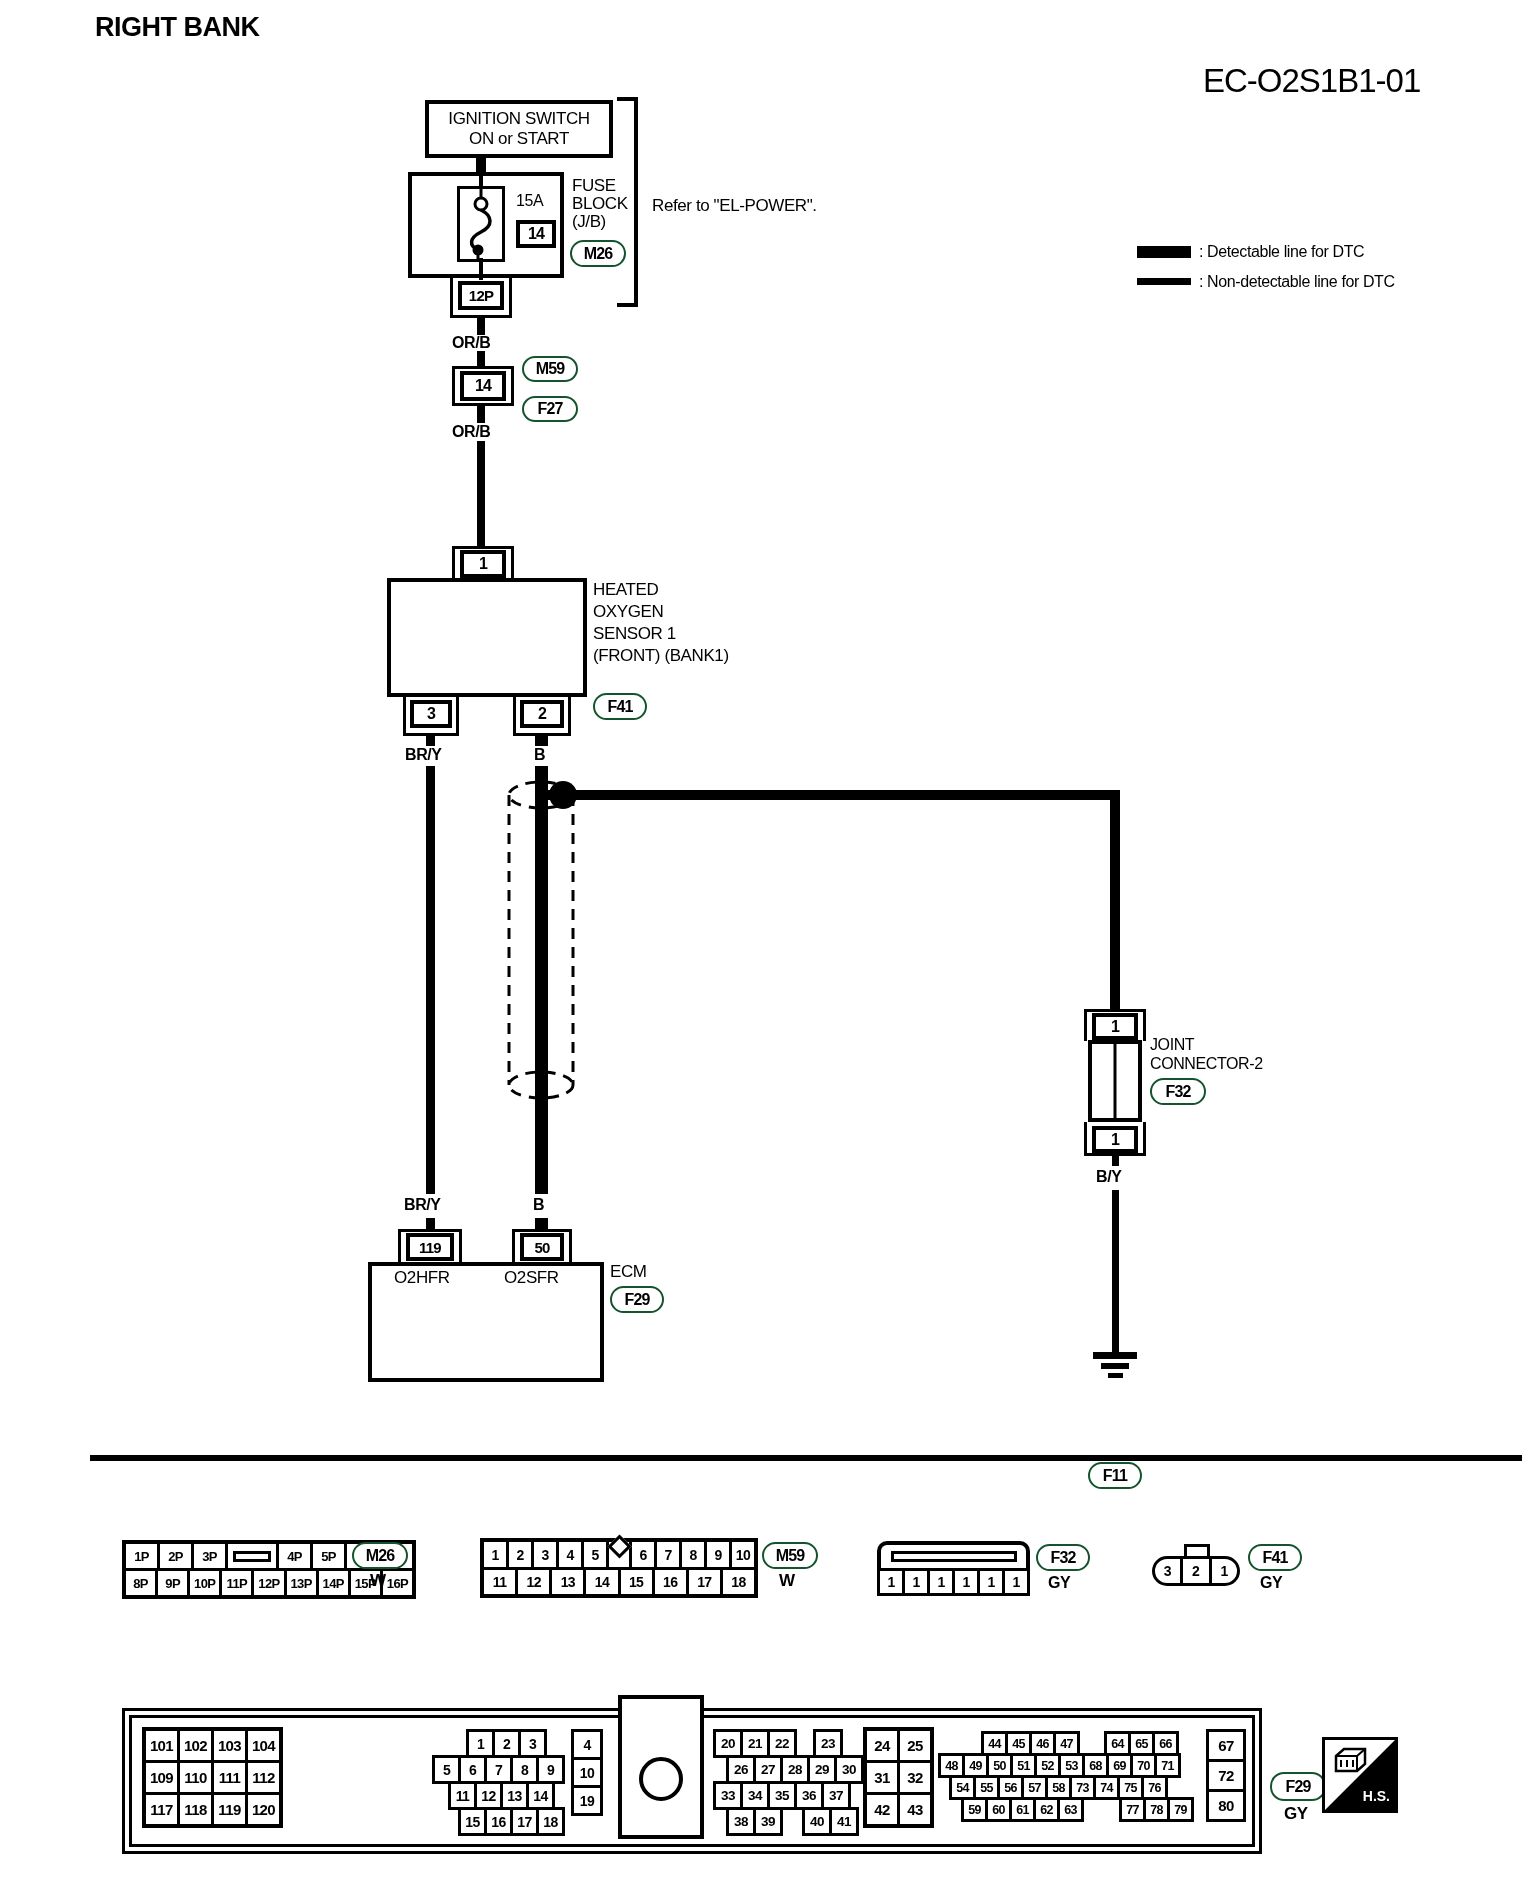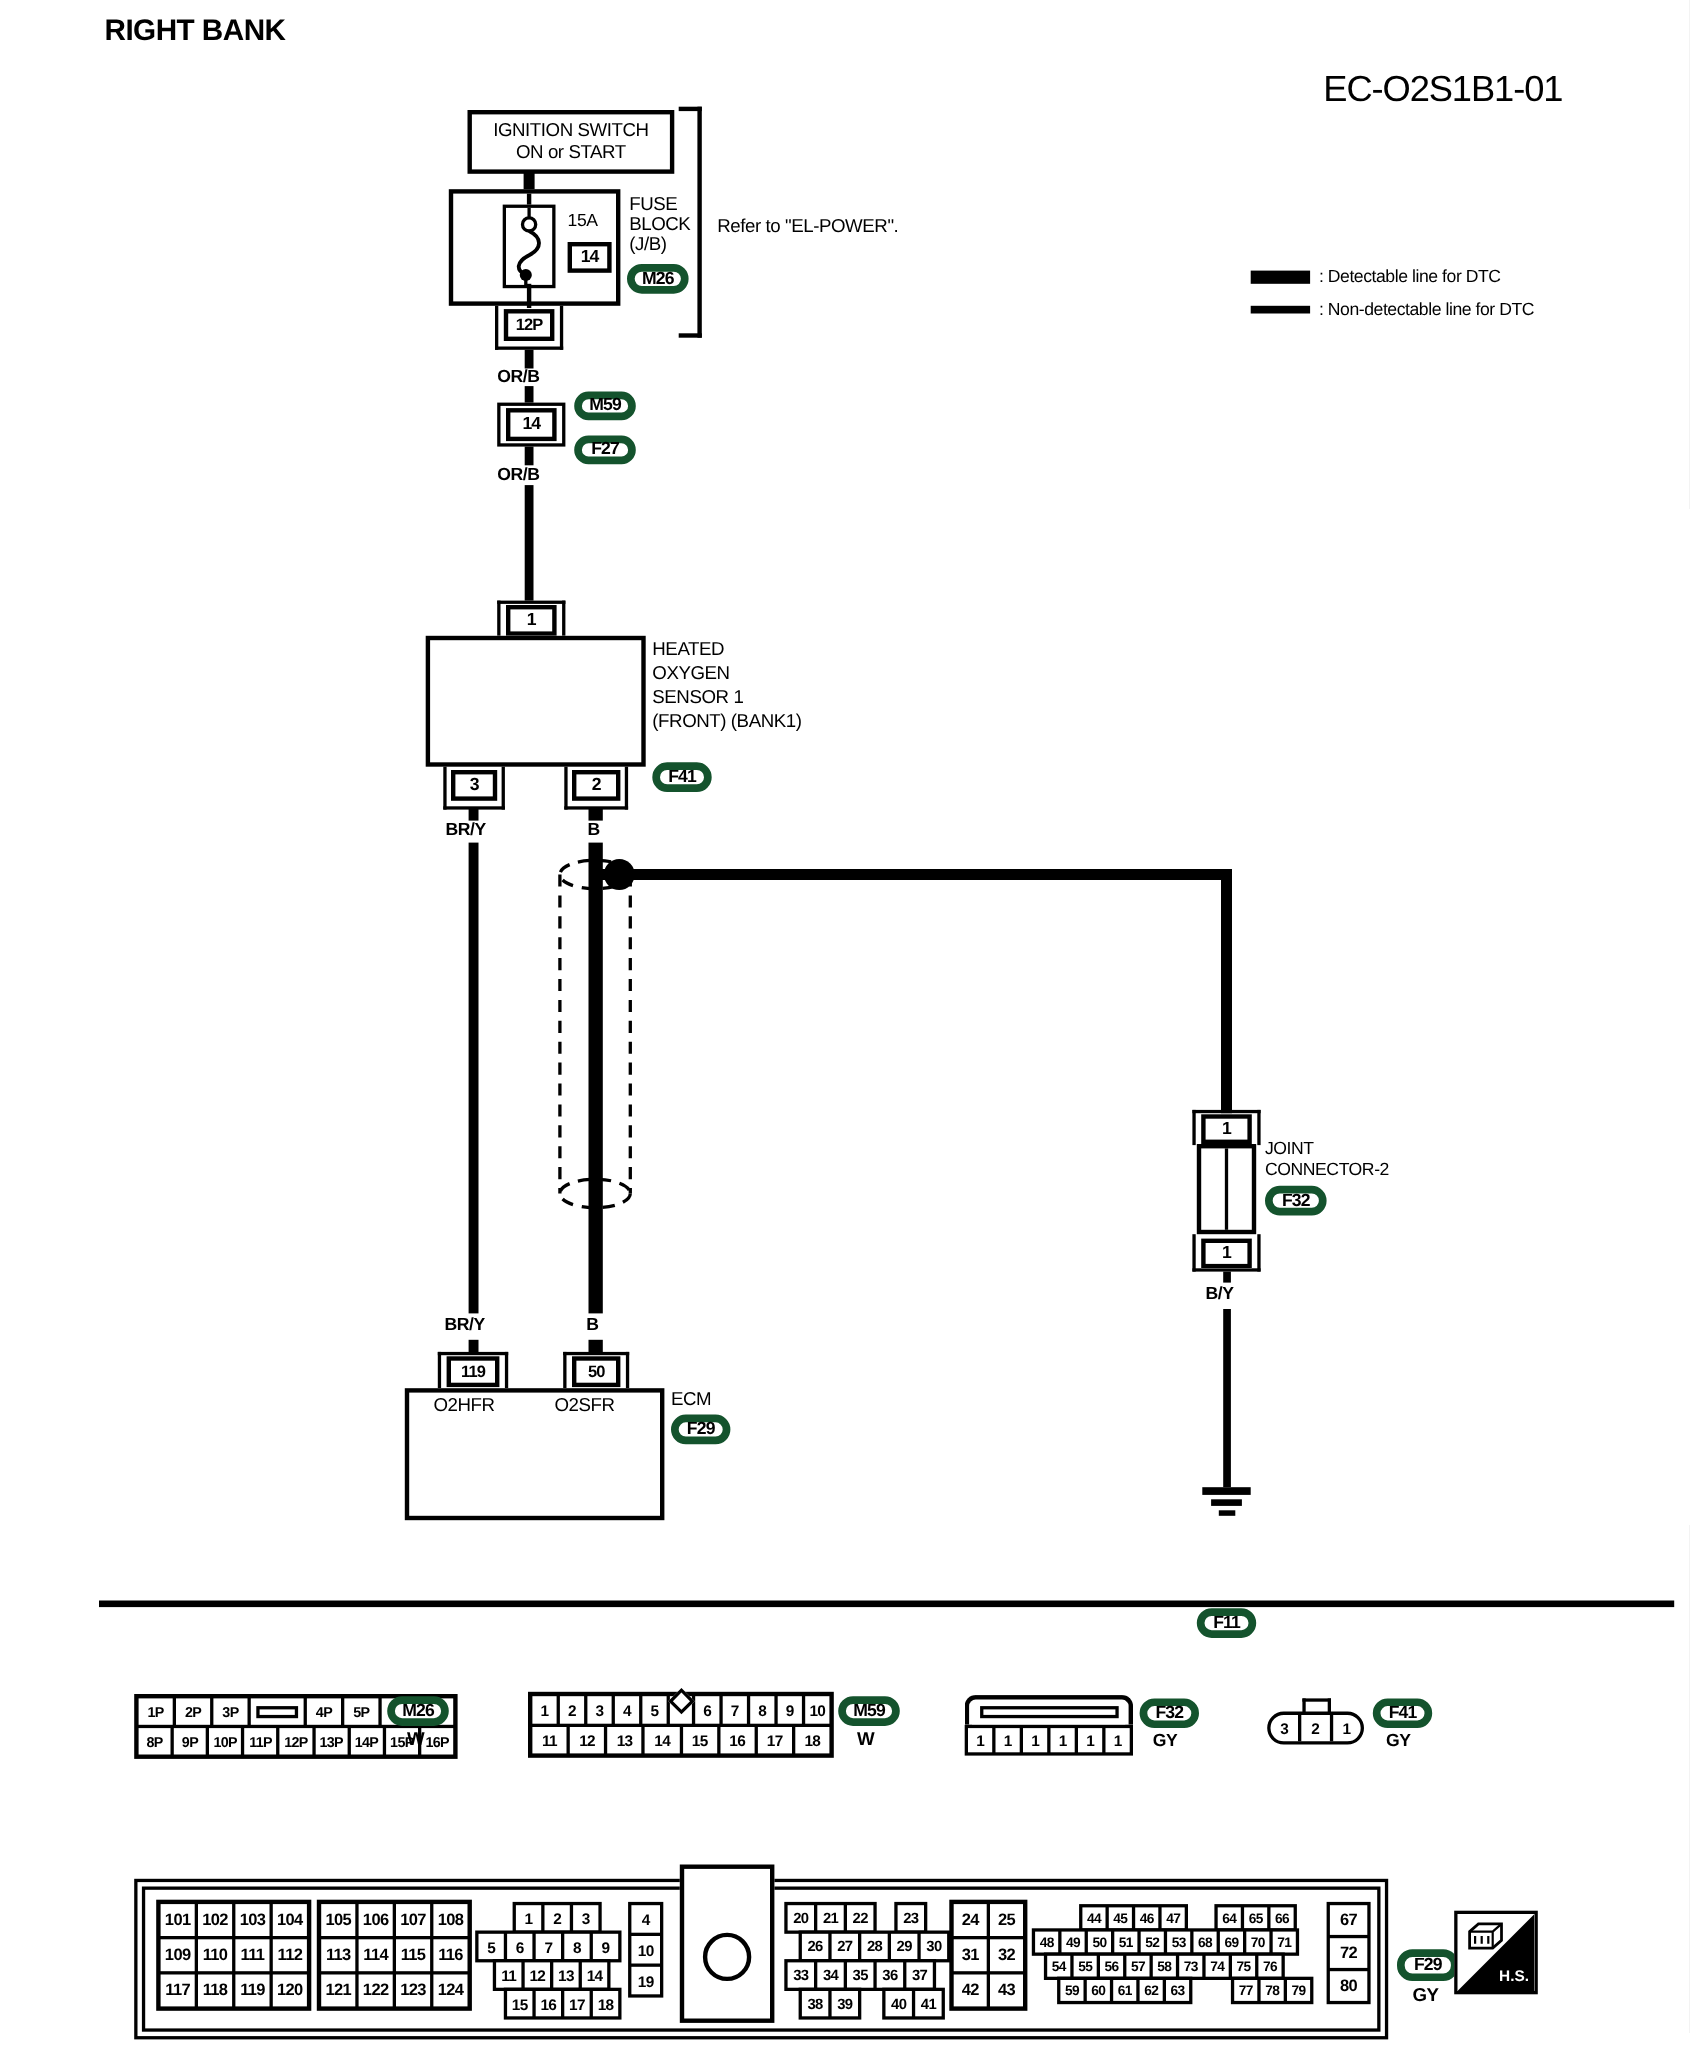--- a/index.html
+++ b/index.html
@@ -8,21 +8,21 @@
     position: relative; width: 1536px; height: 1882px;
     background: #fff; color: #000;
     font-family: "Liberation Sans", sans-serif;
     overflow: hidden; margin: 0 auto;
   }
   .abs { position: absolute; }
   .lbl { position: absolute; white-space: nowrap; letter-spacing: -0.4px; }
   .wire { position: absolute; background: #000; }
   .box  { position: absolute; border: 4px solid #000; background: #fff; }
   .pill {
-    position: absolute; border: 7px solid #14532d; border-radius: 14px; background: #fff;
+    position: absolute; border: 2px solid #14532d; border-radius: 14px; background: #fff;
     display: flex; align-items: center; justify-content: center;
     font-weight: bold; font-size: 16px; letter-spacing: -0.8px;
   }
   .term {
     position: absolute; border: 4px solid #000; background: #fff;
     display: flex; align-items: center; justify-content: center;
     font-weight: bold; font-size: 16px; letter-spacing: -0.8px;
   }
   .staple-u { position: absolute; border: 3px solid #000; border-top: none; }
   .staple-n { position: absolute; border: 3px solid #000; border-bottom: none; }
@@ -275,34 +275,20 @@
       <div class="cell">104</div>
       <div class="cell">109</div>
       <div class="cell">110</div>
       <div class="cell">111</div>
       <div class="cell">112</div>
       <div class="cell">117</div>
       <div class="cell">118</div>
       <div class="cell">119</div>
       <div class="cell">120</div>
     </div>
-  <div class="pgrid gAB" style="left:288px; top:1727px;">
-      <div class="cell">105</div>
-      <div class="cell">106</div>
-      <div class="cell">107</div>
-      <div class="cell">108</div>
-      <div class="cell">113</div>
-      <div class="cell">114</div>
-      <div class="cell">115</div>
-      <div class="cell">116</div>
-      <div class="cell">121</div>
-      <div class="cell">122</div>
-      <div class="cell">123</div>
-      <div class="cell">124</div>
-    </div>
 
   <div class="prow cC" style="left:466px; top:1729px;">
       <div class="cell">1</div>
       <div class="cell">2</div>
       <div class="cell">3</div>
     </div>
   <div class="prow cC" style="left:432px; top:1755px;">
       <div class="cell">5</div>
       <div class="cell">6</div>
       <div class="cell">7</div>

